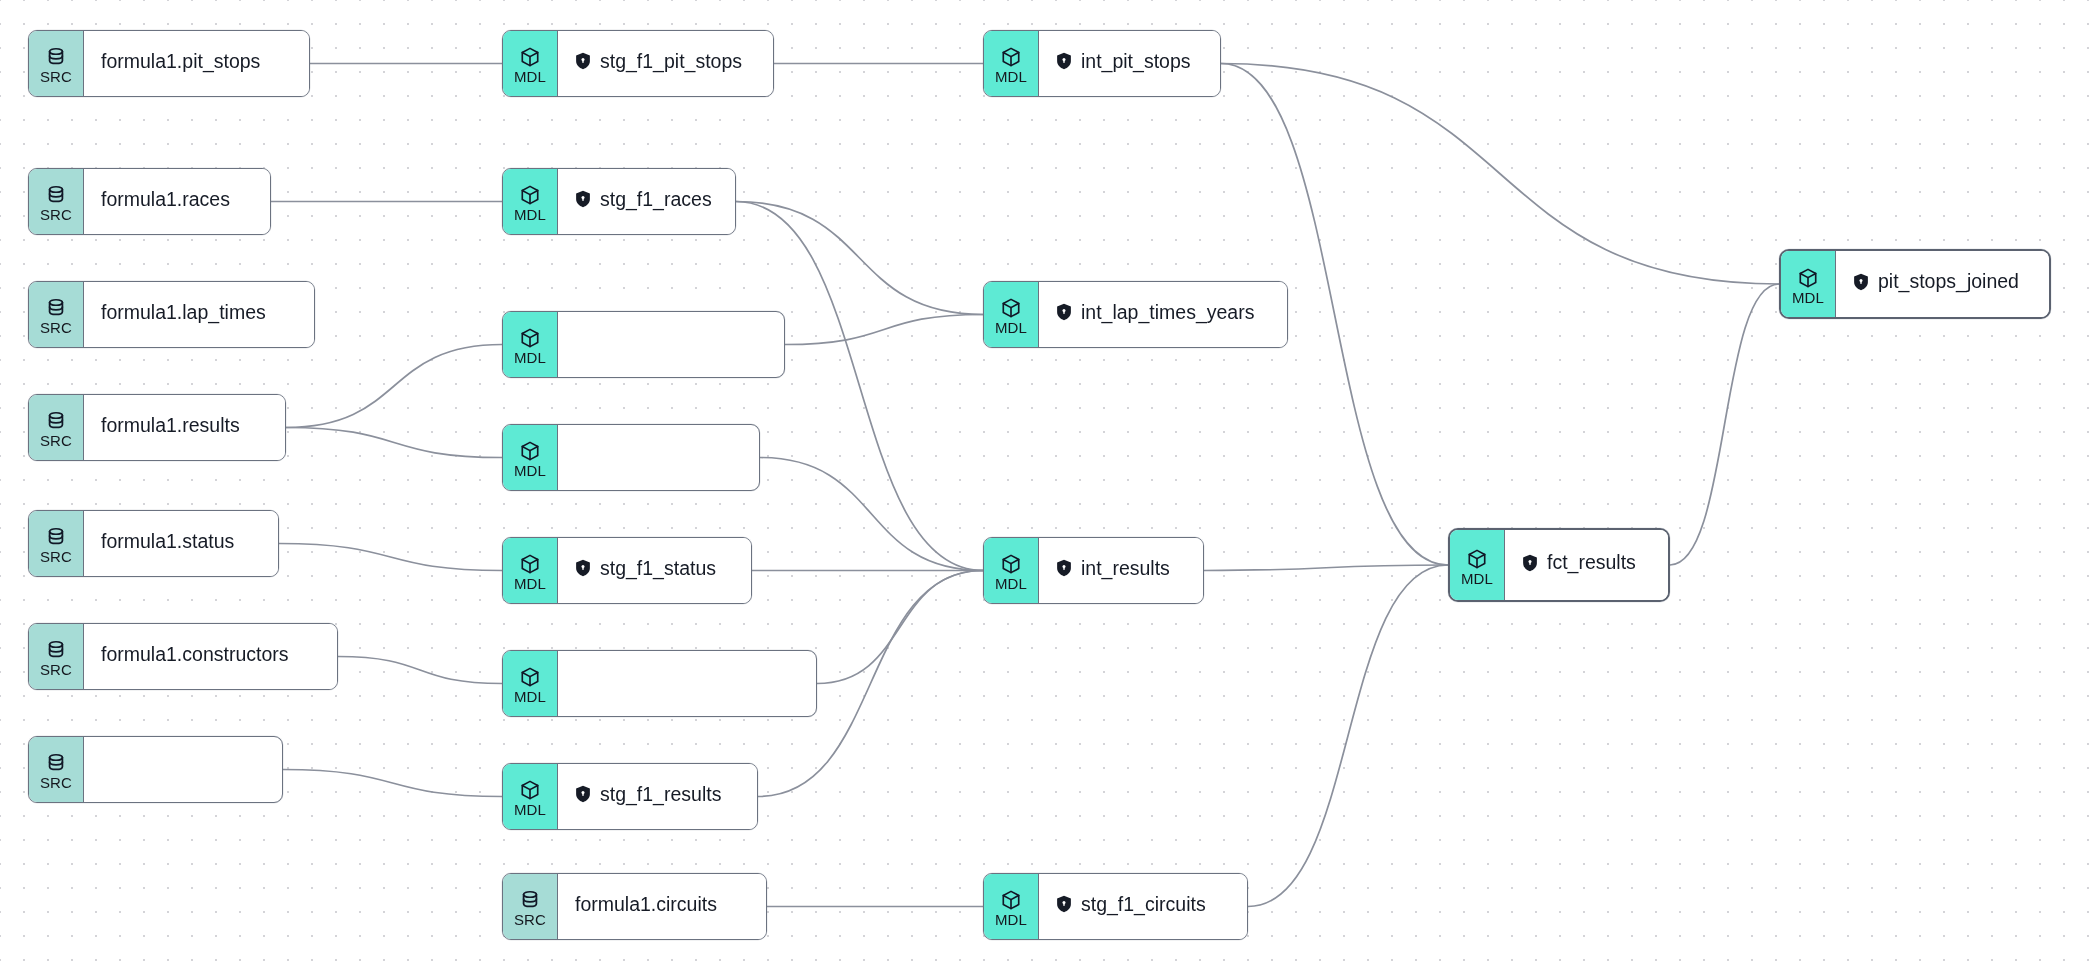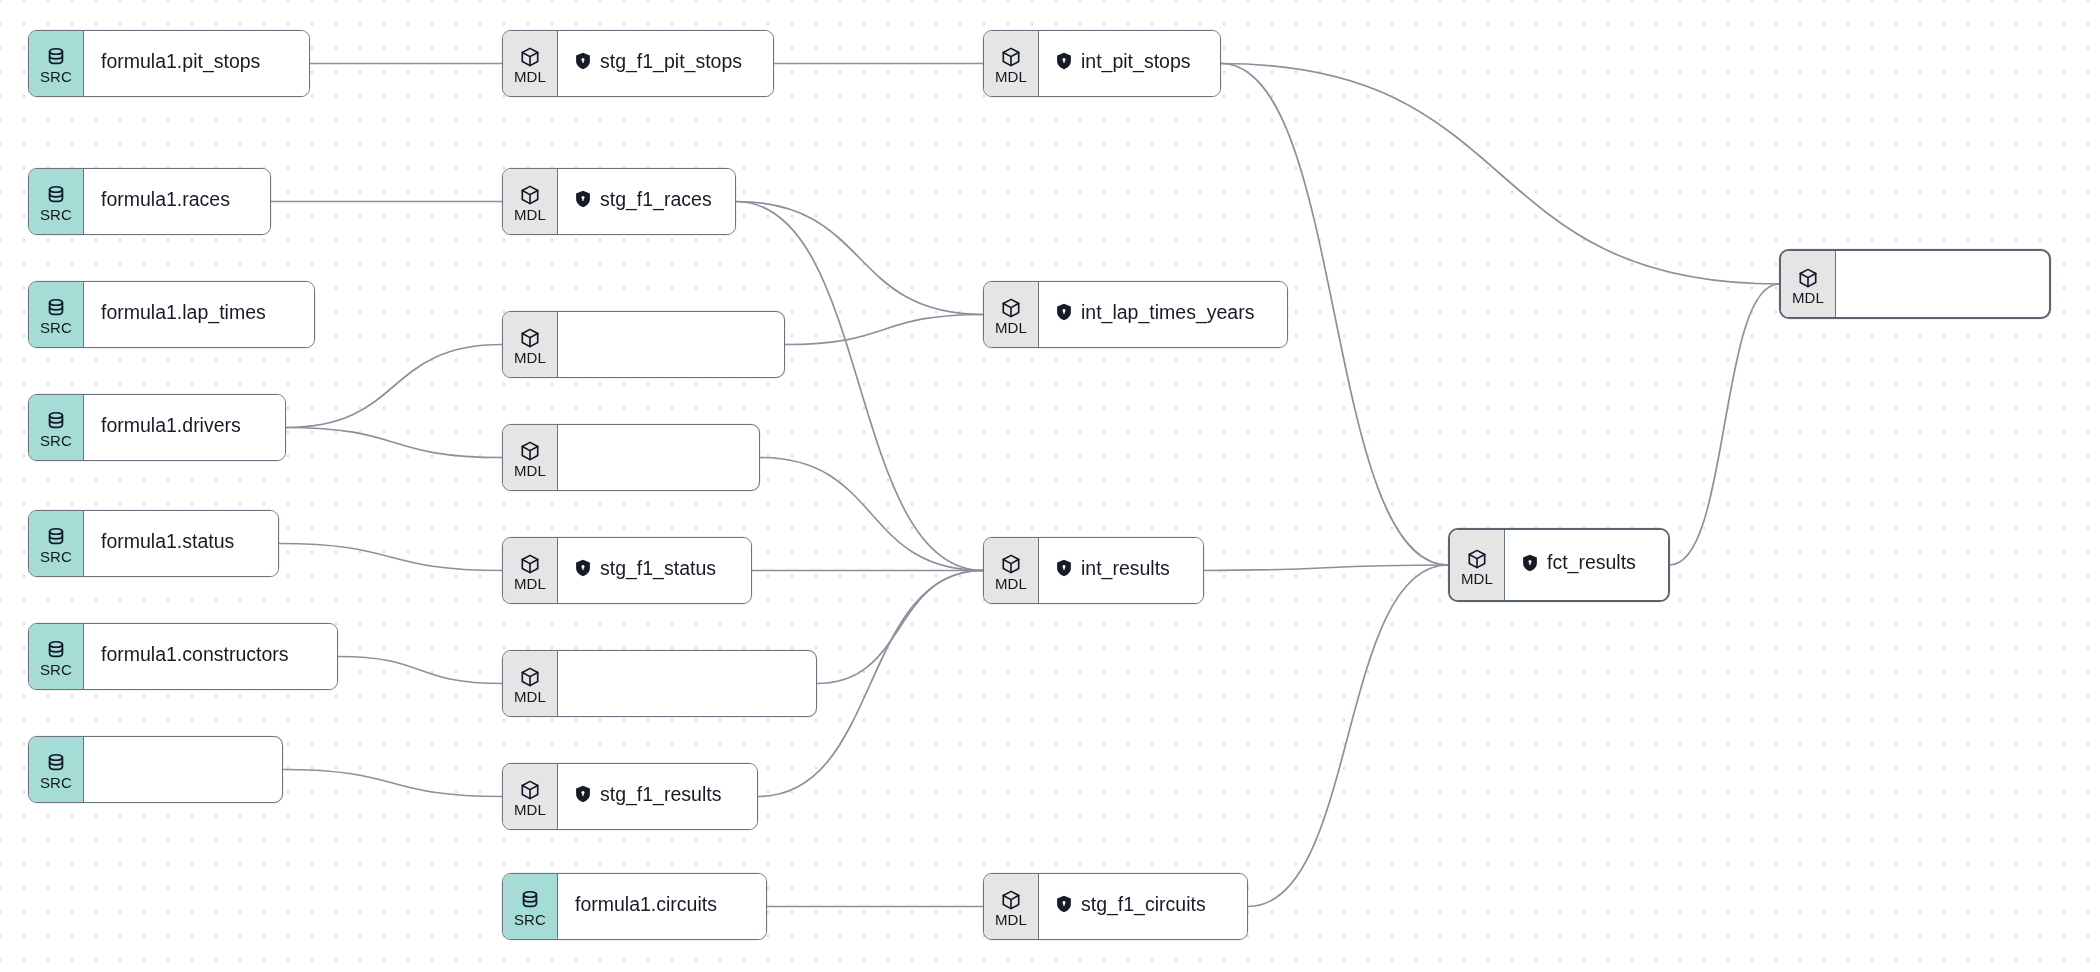--- a/index.html
+++ b/index.html
@@ -56,21 +56,21 @@
     display: flex;
     flex-direction: column;
     align-items: center;
     justify-content: center;
     gap: 1px;
     padding-top: 3px;
     border-right: 1.5px solid #6b7280;
     box-sizing: border-box;
   }
   .node.src .node-badge { background: #a6dcd6; }
-  .node.mdl .node-badge { background: #e5e5e5; }
+  .node.mdl .node-badge { background: #5eead4; }
   .badge-icon {
     display: block;
     line-height: 0;
   }
   .badge-label {
     font-size: 15px;
     line-height: 1;
     color: #15181f;
     font-family: "Liberation Sans", sans-serif;
     letter-spacing: 0.1px;
@@ -170,21 +170,21 @@
     <div class="node-badge">
       <span class="badge-icon"><svg width="22" height="22" viewBox="0 0 24 24" fill="none" stroke="#111827" stroke-width="1.9" stroke-linecap="round" stroke-linejoin="round">
               <ellipse cx="12" cy="6" rx="7" ry="3"></ellipse>
               <path d="M5 6v5c0 1.66 3.13 3 7 3s7-1.34 7-3V6"></path>
               <path d="M5 11v5c0 1.66 3.13 3 7 3s7-1.34 7-3v-5"></path>
             </svg></span>
       <span class="badge-label">SRC</span>
     </div>
     <div class="node-body">
 
-      <span class="node-label">formula1.drivers</span>
+      <span class="node-label">formula1.results</span>
     </div>
   </div>
       <div class="node src" style="left: 28px; top: 510px; width: 251px; height: 67px;">
     <div class="node-badge">
       <span class="badge-icon"><svg width="22" height="22" viewBox="0 0 24 24" fill="none" stroke="#111827" stroke-width="1.9" stroke-linecap="round" stroke-linejoin="round">
               <ellipse cx="12" cy="6" rx="7" ry="3"></ellipse>
               <path d="M5 6v5c0 1.66 3.13 3 7 3s7-1.34 7-3V6"></path>
               <path d="M5 11v5c0 1.66 3.13 3 7 3s7-1.34 7-3v-5"></path>
             </svg></span>
       <span class="badge-label">SRC</span>
@@ -426,15 +426,23 @@
   </div>
       <div class="node mdl emphasis" style="left: 1779px; top: 249px; width: 272px; height: 70px;">
     <div class="node-badge">
       <span class="badge-icon"><svg width="22" height="22" viewBox="0 0 24 24" fill="none" stroke="#111827" stroke-width="1.8" stroke-linecap="round" stroke-linejoin="round">
               <path d="M12 2.6 20.4 7v10L12 21.4 3.6 17V7z"></path>
               <path d="M3.6 7 12 11.6 20.4 7"></path>
               <path d="M12 11.6v9.8"></path>
             </svg></span>
       <span class="badge-label">MDL</span>
     </div>
+    <div class="node-body">
+      <span class="shield-icon"><svg width="16" height="18" viewBox="0 0 20 22" fill="#161b26">
+              <path d="M10 0.8 18.6 4v7.1c0 5.1-3.6 8.6-8.6 10.1C5 19.7 1.4 16.2 1.4 11.1V4z"></path>
+              <circle cx="10" cy="9" r="1.9" fill="#ffffff"></circle>
+              <rect x="9.1" y="9.4" width="1.8" height="4.2" rx="0.9" fill="#ffffff"></rect>
+            </svg></span>
+      <span class="node-label">pit_stops_joined</span>
+    </div>
   </div>
     </div>
 </div>
 
 </body></html>

